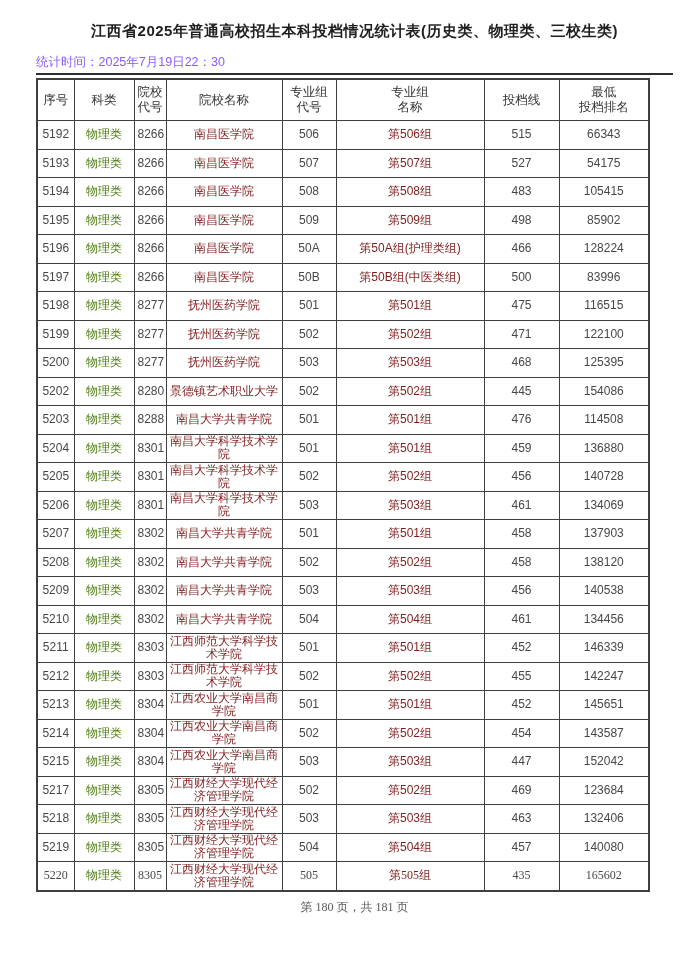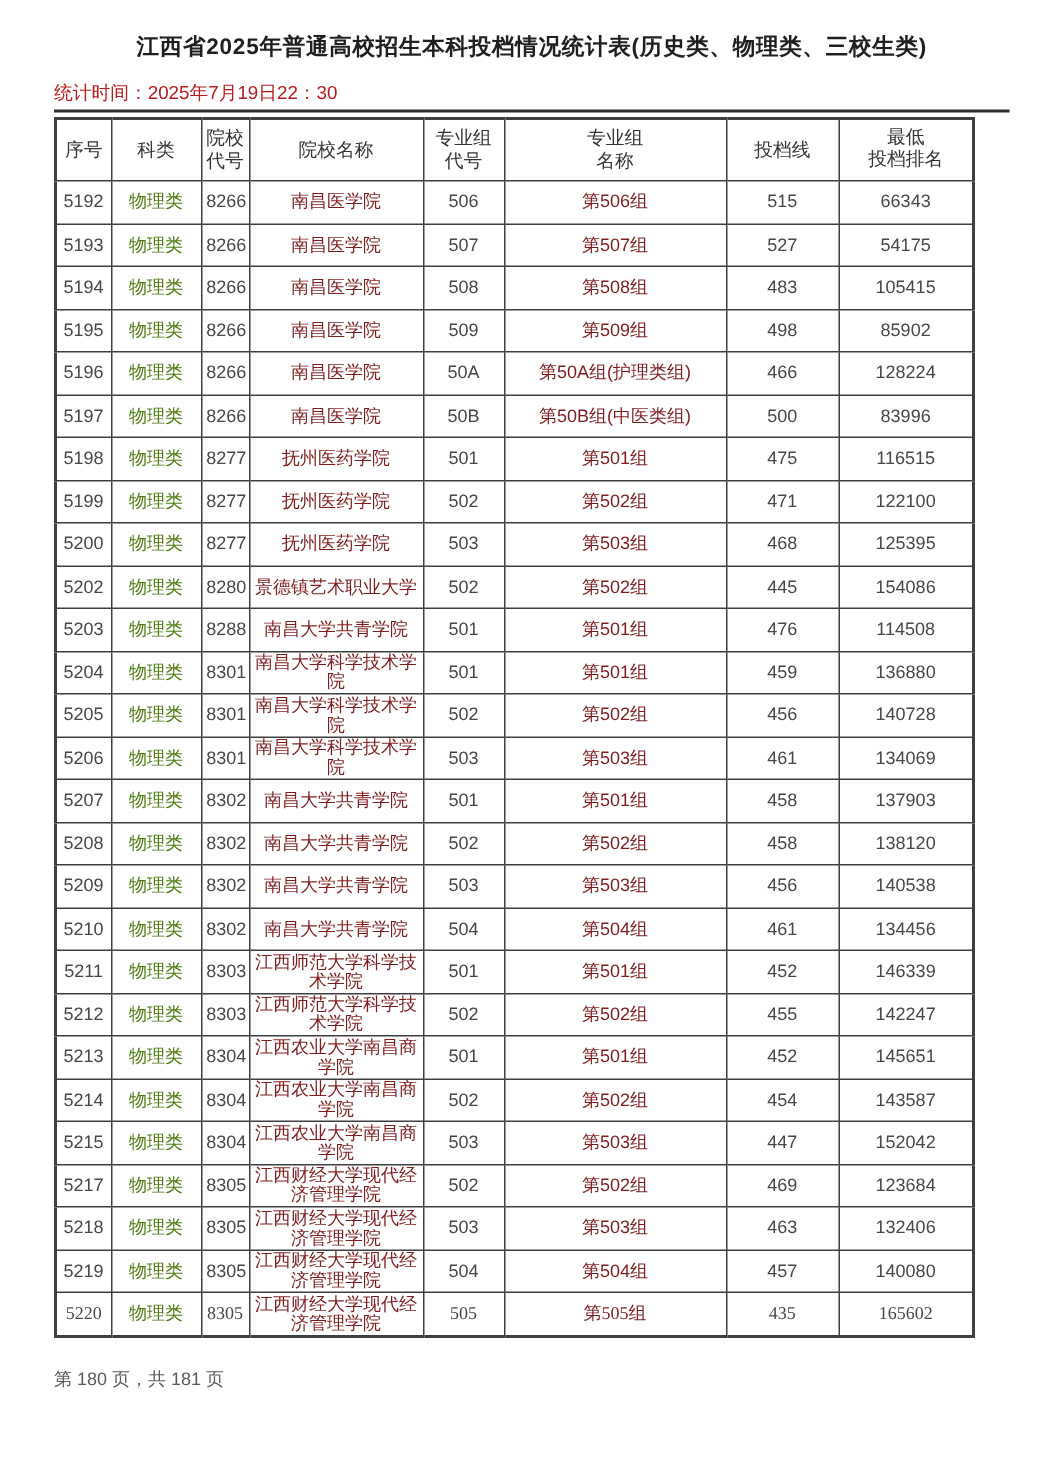--- a/index.html
+++ b/index.html
@@ -20,21 +20,21 @@
   .title {
     text-align: center;
     font-size: 15px;
     font-weight: bold;
     color: #1f1f1f;
     margin: 4px 0 13px 0;
     letter-spacing: 0.5px;
   }
   .meta {
     font-size: 12.5px;
-    color: #b91c1c;
+    color: #8b5cf6;
     padding-bottom: 2px;
     border-bottom: 2px solid #2e2e2e;
   }
   table.grid {
     border-collapse: collapse;
     table-layout: fixed;
     width: 612px;
     margin-top: 3px;
   }
   table.grid th, table.grid td {
@@ -46,39 +46,40 @@
     height: 40px;
     font-weight: normal;
     font-size: 12.5px;
     line-height: 15px;
     color: #333333;
     text-align: center;
     white-space: pre-line;
     border-width: 2px 1px 1px 1px;
   }
   table.grid th:first-child { border-left-width: 2px; }
-  table.grid th:last-child  { border-right-width: 2px; font-family: Liberation Mono, monospace; }
+  table.grid th:last-child  { border-right-width: 2px; }
   table.grid td {
     height: 27.5px;
     font-size: 12px;
     line-height: 13px;
     text-align: center;
     vertical-align: middle;
   }
   table.grid tr td:first-child { border-left-width: 2px; }
   table.grid tr td:last-child  { border-right-width: 2px; }
   table.grid tr:last-child td  { border-bottom-width: 2px; font-family: Liberation Serif, serif; }
   td.c-num  { color: #474747; }
   td.c-cn   { color: #4d7c0f; }
   td.c-left { text-align: left; color: #7f1d1d; padding-left: 2px; }
   .footer {
-    text-align: left;
+    text-align: center;
     font-size: 12px;
     color: #5a5a5a;
-    margin-top: 19px;
+    margin-top: 7px;
+    font-family: Liberation Serif, serif;
   }
 </style>
 </head>
 <body>
 
 <div class="page">
 
   <div class="title">江西省2025年普通高校招生本科投档情况统计表(历史类、物理类、三校生类)</div>
 
   <div class="meta">统计时间：2025年7月19日22：30</div>

